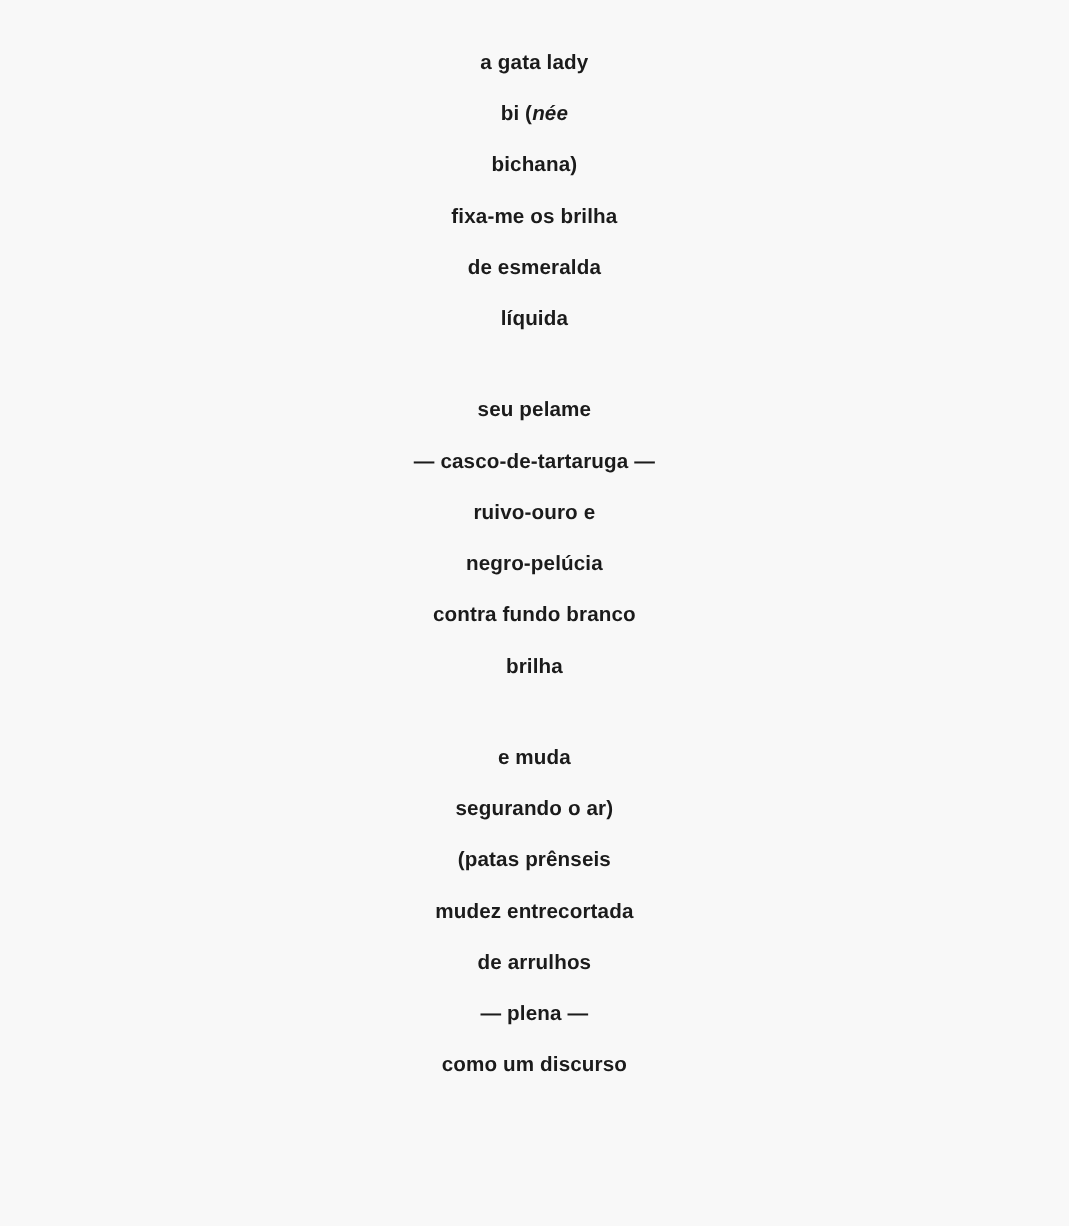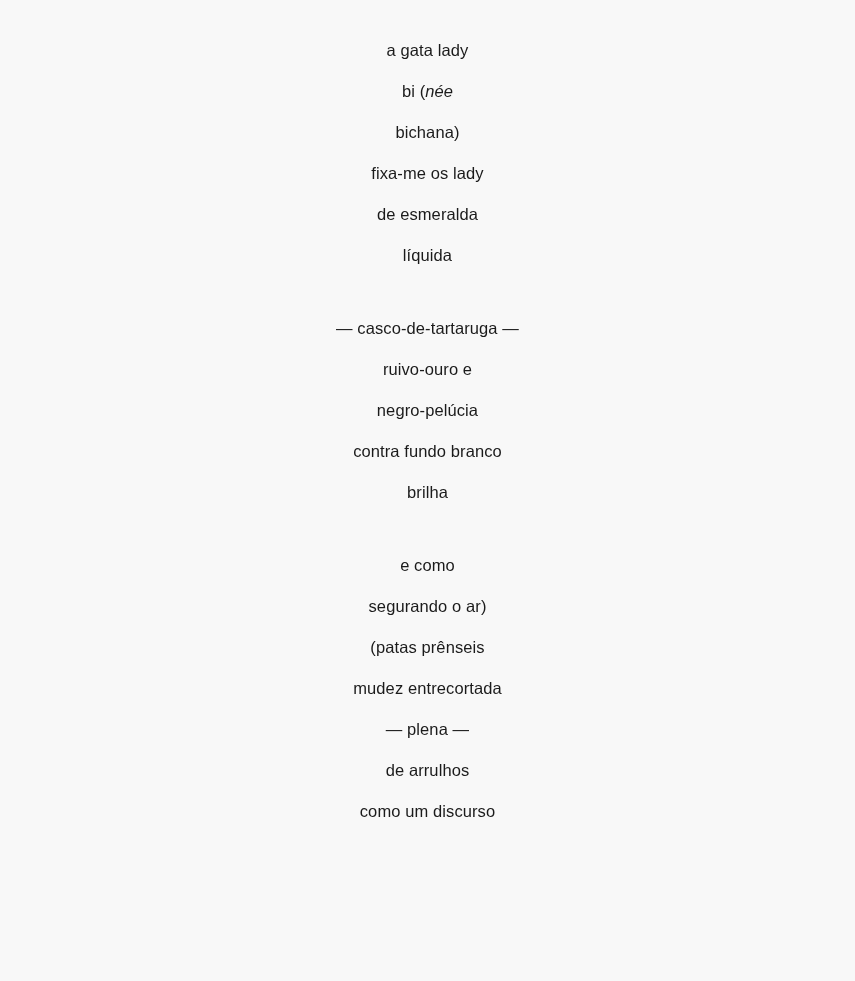--- a/index.html
+++ b/index.html
@@ -10,20 +10,21 @@
   body {
     width: 855px;
     min-height: 981px;
     font-family: "Liberation Sans", sans-serif;
     color: #1a1a1a;
   }
   .poem {
     width: 855px;
     padding-top: 30px;
     box-sizing: border-box;
+    font-weight: bold;
   }
   .stanza {
     margin: 0 0 32px 0;
   }
   .stanza:last-child {
     margin-bottom: 0;
   }
   .line {
     text-align: center;
     font-size: 16.5px;
@@ -38,36 +39,37 @@
 </style>
 </head>
 <body style="background: rgb(248, 248, 248);">
 
 <div class="poem">
 
   <div class="stanza">
     <div class="line">a gata lady</div>
     <div class="line"><span>bi (</span><em>née</em></div>
     <div class="line">bichana)</div>
-    <div class="line">fixa-me os lady</div>
+    <div class="line">fixa-me os brilha</div>
     <div class="line">de esmeralda</div>
     <div class="line">líquida</div>
   </div>
 
   <div class="stanza">
+    <div class="line">seu pelame</div>
     <div class="line">— casco-de-tartaruga —</div>
     <div class="line">ruivo-ouro e</div>
     <div class="line">negro-pelúcia</div>
     <div class="line">contra fundo branco</div>
     <div class="line">brilha</div>
   </div>
 
   <div class="stanza">
-    <div class="line">e como</div>
+    <div class="line">e muda</div>
     <div class="line">segurando o ar)</div>
     <div class="line">(patas prênseis</div>
     <div class="line">mudez entrecortada</div>
+    <div class="line">de arrulhos</div>
     <div class="line">— plena —</div>
-    <div class="line">de arrulhos</div>
     <div class="line">como um discurso</div>
   </div>
 
 </div>
 
 </body></html>

